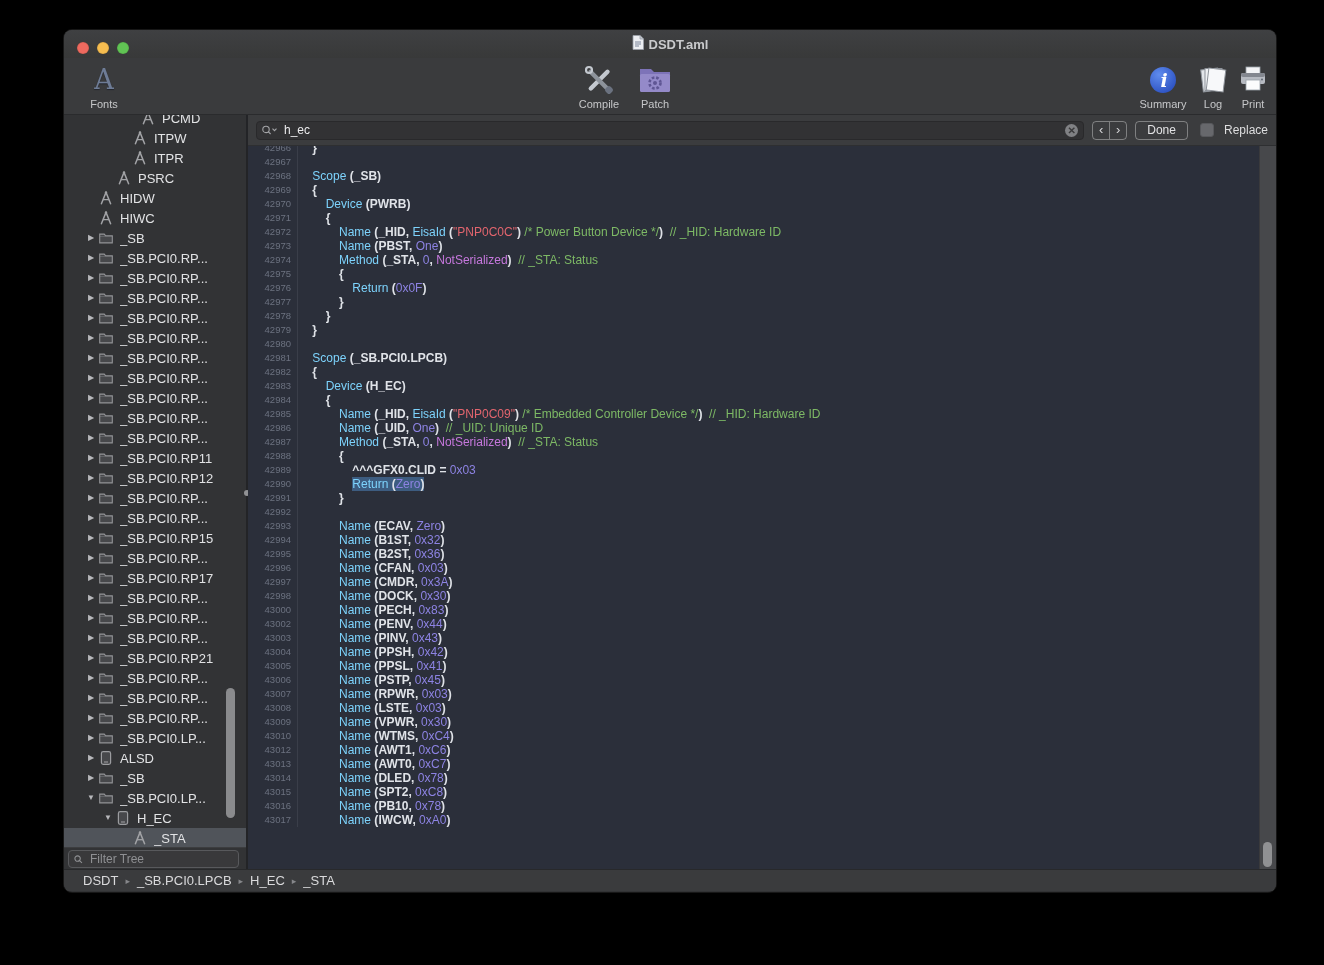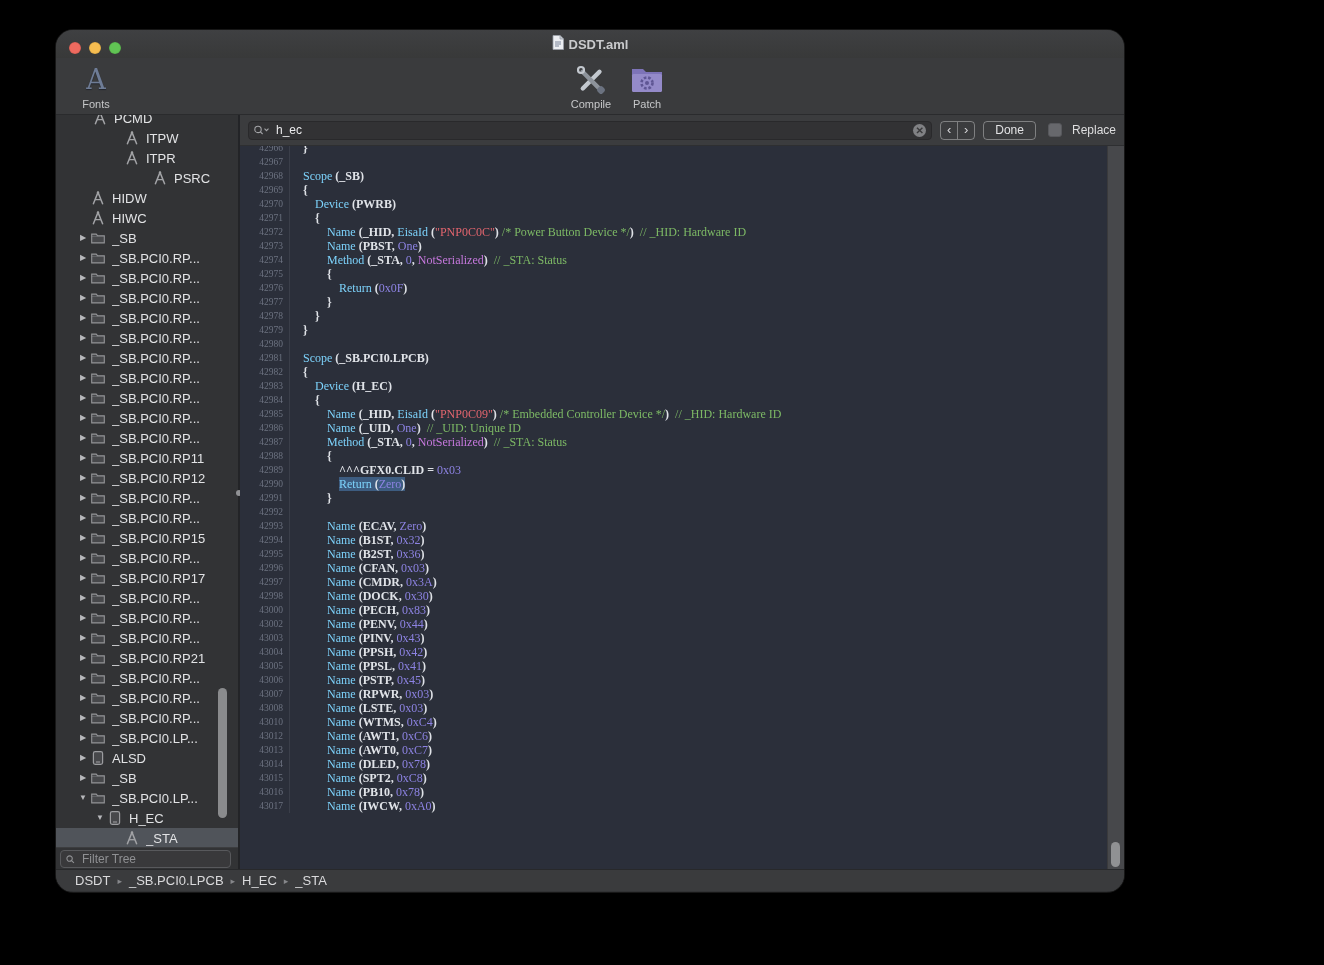--- a/index.html
+++ b/index.html
@@ -1,18 +1,18 @@
 <!DOCTYPE html>
 <html><head>
 <meta charset="utf-8">
 <style>
   html,body{margin:0;padding:0;background:#000;width:1324px;height:965px;overflow:hidden;
     font-family:"Liberation Sans",sans-serif;-webkit-font-smoothing:antialiased;}
   .page{position:relative;width:1324px;height:965px;background:#000;}
-  .window{position:absolute;left:56px;top:30px;width:1068px;height:862px;border-radius:17px;
+  .window{position:absolute;left:64px;top:30px;width:1212px;height:862px;border-radius:8px;
     overflow:hidden;background:#323335;box-shadow:0 22px 60px rgba(0,0,0,.65);
     outline:1px solid rgba(255,255,255,.09);}
   
   .titlebar{position:relative;height:28px;background:linear-gradient(#3f4042,#383939);}
   .lights{position:absolute;left:13px;top:12px;display:flex;gap:8px;}
   .light{width:12px;height:12px;border-radius:50%;box-shadow:inset 0 0 1px rgba(0,0,0,.4);}
   .titlewrap{display:flex;justify-content:center;align-items:center;height:100%;gap:5px;}
   .title-text{font-size:13px;color:#c9cacc;font-weight:bold;}
   
   .toolbar{position:relative;height:56px;background:#3a3b3d;border-bottom:1px solid #2a2b2d;}
@@ -44,21 +44,21 @@
   .searchfield input{flex:1;background:transparent;border:0;outline:0;color:#ececee;font-size:12px;margin-left:4px;font-family:"Liberation Sans",sans-serif;}
   .clearbtn{width:13px;height:13px;border-radius:50%;background:#808184;color:#39393b;font-size:10px;line-height:13px;text-align:center;font-weight:bold;flex:none;cursor:default;}
   .seg{display:flex;height:17px;border:1px solid rgba(255,255,255,.35);border-radius:4px;overflow:hidden;flex:none;}
   .seg .cell{width:16px;text-align:center;font-size:13px;line-height:15px;color:#d8d8da;}
   .seg .cell:first-child{border-right:1px solid rgba(255,255,255,.35);}
   .donebtn{height:17px;line-height:16px;border:1px solid rgba(255,255,255,.35);border-radius:4px;padding:0 11px;font-size:12px;color:#e2e2e4;flex:none;}
   .chk{width:12px;height:12px;border-radius:3px;background:#67686c;border:1px solid #57585c;flex:none;margin-left:4px;}
   .chklabel{font-size:12px;color:#dededf;margin-left:2px;flex:none;}
   
   .codearea{position:relative;flex:1;background:#2b2f3a;overflow:hidden;}
-  .codelines{position:absolute;top:-5px;left:0;right:16px;font-family:Liberation Serif, serif;font-size:12px;}
+  .codelines{position:absolute;top:-5px;left:0;right:16px;font-family:Liberation Sans, sans-serif;font-size:12px;}
   .cline{display:flex;height:14px;line-height:14px;}
   .ln{width:43px;flex:none;text-align:right;padding-right:6px;color:#6c7280;font-size:9.5px;border-right:1px solid #3a3e49;}
   .ctext{white-space:pre;padding-left:1px;}
   .tk-k{color:#7dd3fc;}
   .tk-i{color:#e0e3e8;font-weight:bold;}
   .tk-p{color:#dfe2e7;font-weight:bold;}
   .tk-s{color:#e2656e;}
   .tk-c{color:#7db965;}
   .tk-n{color:#8d83e3;}
   .tk-m{color:#c678dd;}
@@ -159,21 +159,21 @@
             <circle cx="24" cy="13.5" r="1" fill="#5d646e"></circle>
           </svg>
         </div>
         <div class="tblabel">Print</div>
       </div>
     </div>
 
     <div class="content">
       <div class="sidebar">
         <div class="tree" id="tree">
-            <div class="trow" style="margin-top: -7px; padding-left: 22px;">
+            <div class="trow" style="margin-top: -7px; padding-left: 62px;">
               <span class="tri"></span>
               <span class="ticon"><svg viewBox="0 0 16 16" width="16" height="16">
                   <path d="M8 2.4L3.4 13.7M8 2.4l4.6 11.3" stroke="#a2a3a6" stroke-width="1.5" fill="none" stroke-linecap="round"></path>
                   <path d="M5 9.7h6" stroke="#a2a3a6" stroke-width="1.3"></path>
                   <circle cx="8" cy="2.5" r="1.2" fill="#a2a3a6"></circle>
                 </svg></span>
               <span class="tlabel">PCMD</span>
             </div>
             <div class="trow" style="padding-left: 54px;">
               <span class="tri"></span>
@@ -186,21 +186,21 @@
             </div>
             <div class="trow" style="padding-left: 54px;">
               <span class="tri"></span>
               <span class="ticon"><svg viewBox="0 0 16 16" width="16" height="16">
                   <path d="M8 2.4L3.4 13.7M8 2.4l4.6 11.3" stroke="#a2a3a6" stroke-width="1.5" fill="none" stroke-linecap="round"></path>
                   <path d="M5 9.7h6" stroke="#a2a3a6" stroke-width="1.3"></path>
                   <circle cx="8" cy="2.5" r="1.2" fill="#a2a3a6"></circle>
                 </svg></span>
               <span class="tlabel">ITPR</span>
             </div>
-            <div class="trow" style="padding-left: 82px;">
+            <div class="trow" style="padding-left: 38px;">
               <span class="tri"></span>
               <span class="ticon"><svg viewBox="0 0 16 16" width="16" height="16">
                   <path d="M8 2.4L3.4 13.7M8 2.4l4.6 11.3" stroke="#a2a3a6" stroke-width="1.5" fill="none" stroke-linecap="round"></path>
                   <path d="M5 9.7h6" stroke="#a2a3a6" stroke-width="1.3"></path>
                   <circle cx="8" cy="2.5" r="1.2" fill="#a2a3a6"></circle>
                 </svg></span>
               <span class="tlabel">PSRC</span>
             </div>
             <div class="trow" style="padding-left: 20px;">
               <span class="tri"></span>
@@ -664,20 +664,24 @@
               </div>
               <div class="cline">
                 <span class="ln">43007</span>
                 <span class="ctext"><span class="tk-p">            </span><span class="tk-k">Name</span><span class="tk-p"> (</span><span class="tk-i">RPWR</span><span class="tk-p">, </span><span class="tk-n">0x03</span><span class="tk-p">)</span></span>
               </div>
               <div class="cline">
                 <span class="ln">43008</span>
                 <span class="ctext"><span class="tk-p">            </span><span class="tk-k">Name</span><span class="tk-p"> (</span><span class="tk-i">LSTE</span><span class="tk-p">, </span><span class="tk-n">0x03</span><span class="tk-p">)</span></span>
               </div>
               <div class="cline">
+                <span class="ln">43009</span>
+                <span class="ctext"><span class="tk-p">            </span><span class="tk-k">Name</span><span class="tk-p"> (</span><span class="tk-i">VPWR</span><span class="tk-p">, </span><span class="tk-n">0x30</span><span class="tk-p">)</span></span>
+              </div>
+              <div class="cline">
                 <span class="ln">43010</span>
                 <span class="ctext"><span class="tk-p">            </span><span class="tk-k">Name</span><span class="tk-p"> (</span><span class="tk-i">WTMS</span><span class="tk-p">, </span><span class="tk-n">0xC4</span><span class="tk-p">)</span></span>
               </div>
               <div class="cline">
                 <span class="ln">43012</span>
                 <span class="ctext"><span class="tk-p">            </span><span class="tk-k">Name</span><span class="tk-p"> (</span><span class="tk-i">AWT1</span><span class="tk-p">, </span><span class="tk-n">0xC6</span><span class="tk-p">)</span></span>
               </div>
               <div class="cline">
                 <span class="ln">43013</span>
                 <span class="ctext"><span class="tk-p">            </span><span class="tk-k">Name</span><span class="tk-p"> (</span><span class="tk-i">AWT0</span><span class="tk-p">, </span><span class="tk-n">0xC7</span><span class="tk-p">)</span></span>

